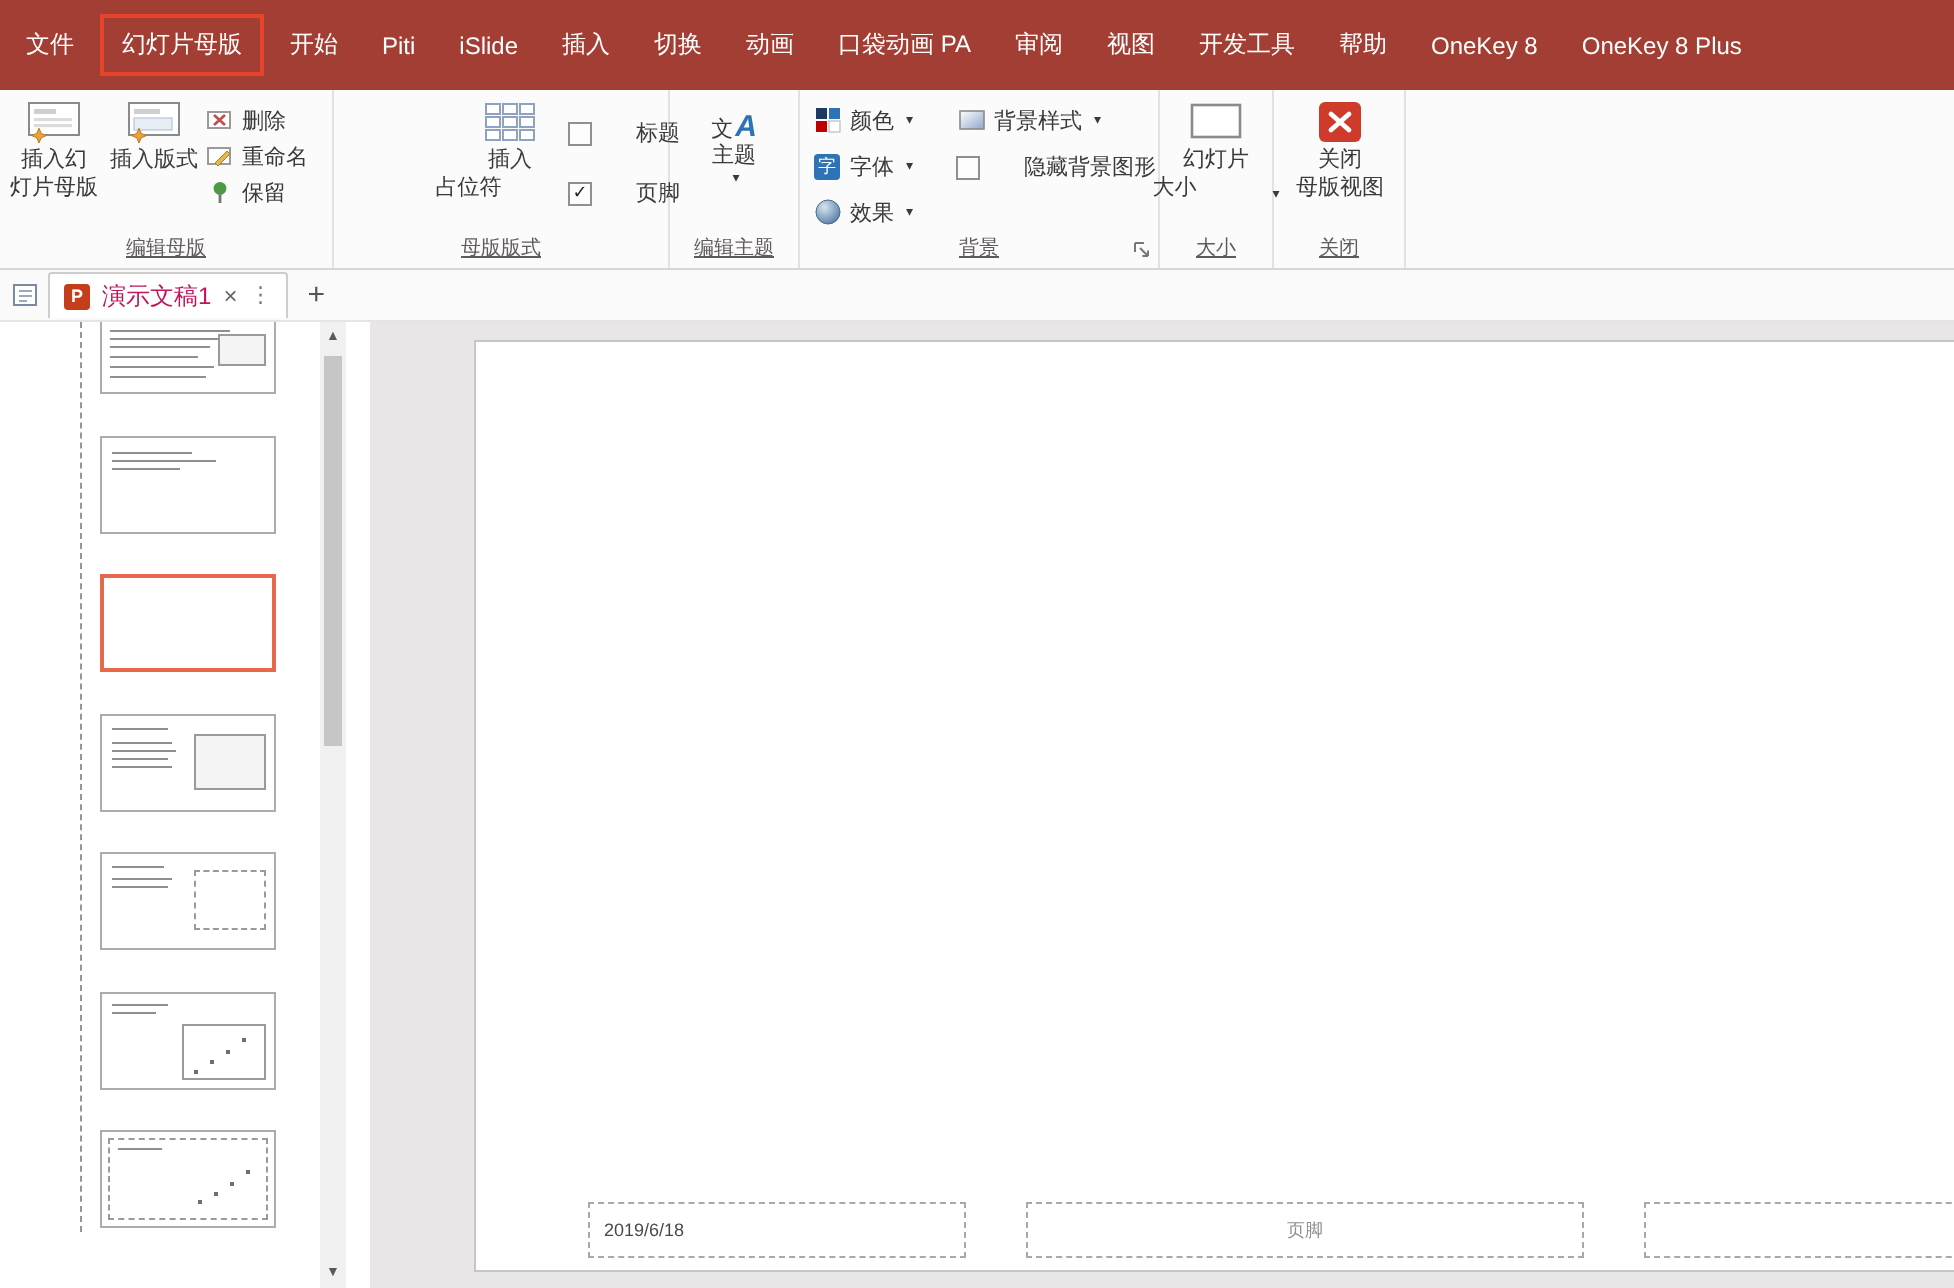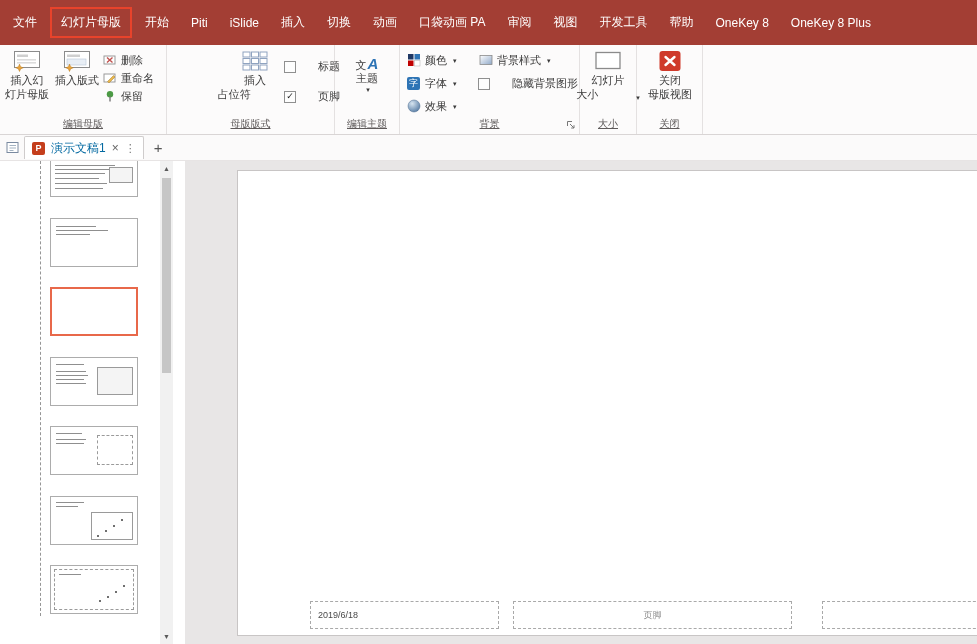--- a/index.html
+++ b/index.html
@@ -30,21 +30,21 @@
   .themes-ic{display:flex;align-items:flex-end;height:22px;}
   .themes-zh{font-size:11px;color:#3a3a3a;line-height:1;}
   .themes-a{font-size:15px;color:#2E74B5;font-style:italic;font-weight:bold;line-height:1;margin-left:1px;}
   .fonts-ic{width:13px;height:13px;background:#2E74B5;color:#fff;font-size:9px;display:flex;align-items:center;justify-content:center;border-radius:2px;}
 
   
   .tabstrip{position:absolute;top:135px;left:0;width:100%;height:26px;background:#FBFAFA;border-bottom:1px solid #E7E4E4;display:flex;align-items:center;padding-left:3px;}
   .doc-icon{width:18px;display:flex;align-items:center;justify-content:center;margin-right:3px;}
   .doc-tab{display:flex;align-items:center;gap:6px;height:23px;padding:0 7px;background:#fff;border:1px solid #CFCCCC;border-bottom:none;border-radius:2px 2px 0 0;}
   .ppt-ic{width:13px;height:13px;background:#C43E1C;color:#fff;border-radius:2px;font-size:9px;font-weight:bold;display:flex;align-items:center;justify-content:center;}
-  .doc-tab-label{font-size:12px;color:#0369a1;}
+  .doc-tab-label{font-size:12px;color:#be185d;}
   .tab-close{font-size:12px;color:#666;line-height:1;}
   .tab-more{font-size:11px;color:#777;line-height:1;}
   .new-tab{font-size:15px;color:#555;margin-left:10px;line-height:1;}
 
   
   .content{position:absolute;top:161px;left:0;width:100%;height:483px;}
   .thumbpanel{position:absolute;left:0;top:0;width:185px;height:100%;background:#fff;overflow:hidden;}
   .hierline{position:absolute;left:40px;top:0;height:455px;border-left:1px dashed #969696;}
   .thumb{position:absolute;left:50px;width:88px;height:49px;background:#fff;border:1px solid #ACACAC;}
   .thumb.selected{border:2px solid var(--thumb-selection,#E8684A);}
@@ -52,21 +52,21 @@
   .bx{position:absolute;border:1px solid #9a9a9a;background:#F4F4F4;}
   .bxd{position:absolute;border:1px dashed #9a9a9a;}
   .dot{position:absolute;width:2px;height:2px;background:#6f6f6f;}
   .vscroll{position:absolute;left:160px;top:0;width:13px;height:100%;background:#F1F1F1;}
   .sbtn{position:absolute;left:0;width:13px;height:15px;display:flex;align-items:center;justify-content:center;font-size:7px;color:#5a5a5a;background:#F1F1F1;}
   .sbtn.up{top:0;} .sbtn.down{bottom:0;}
   .sthumb{position:absolute;left:2px;top:17px;width:9px;height:195px;background:#C6C6C6;}
   .canvas{position:absolute;left:185px;top:0;right:0;height:100%;background:var(--canvas,#E8E6E6);overflow:hidden;}
   .slide{position:absolute;left:52px;top:9px;width:758px;height:466px;background:#fff;border:1px solid #C8C5C5;}
   .ph{position:absolute;top:430px;height:28px;border:1px dashed #A9A9A9;display:flex;align-items:center;font-size:9px;}
-  .ph.date{left:72px;width:189px;padding-left:7px;color:#4a4a4a;align-items:center;}
+  .ph.date{left:56px;width:189px;padding-left:7px;color:#4a4a4a;align-items:center;}
   .ph.footer{left:275px;width:279px;justify-content:center;color:#8f8f8f;}
   .ph.number{left:584px;width:174px;}
 </style>
 </head>
 <body>
 
 <div class="app">
 
   <div class="menubar">
     <div class="menu-tab">文件</div>

